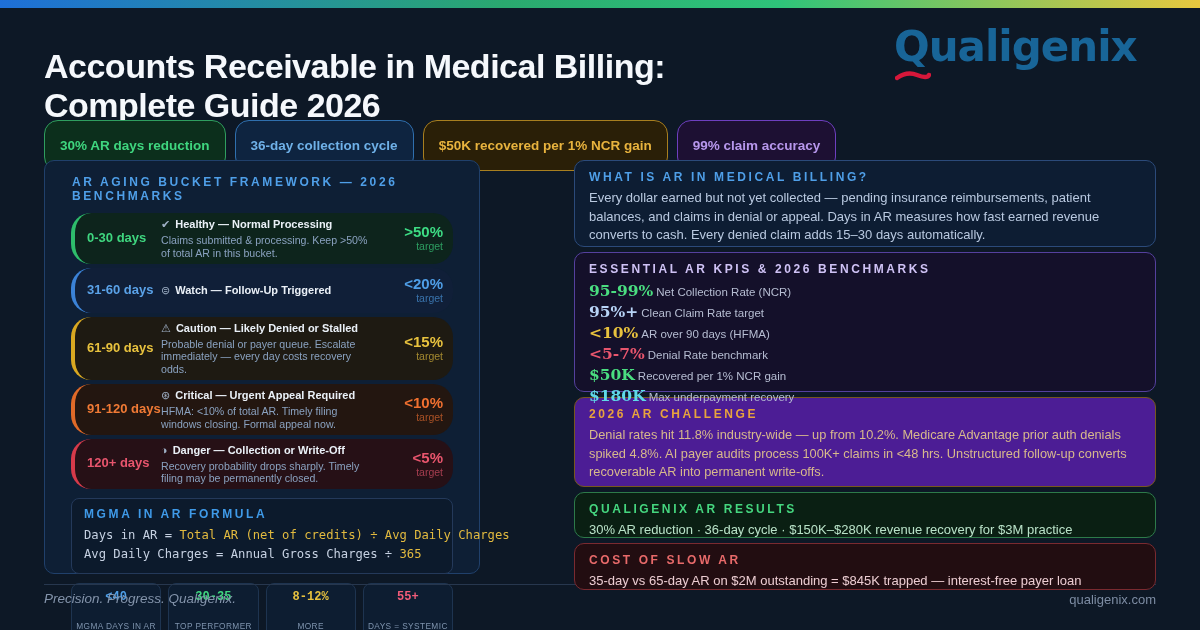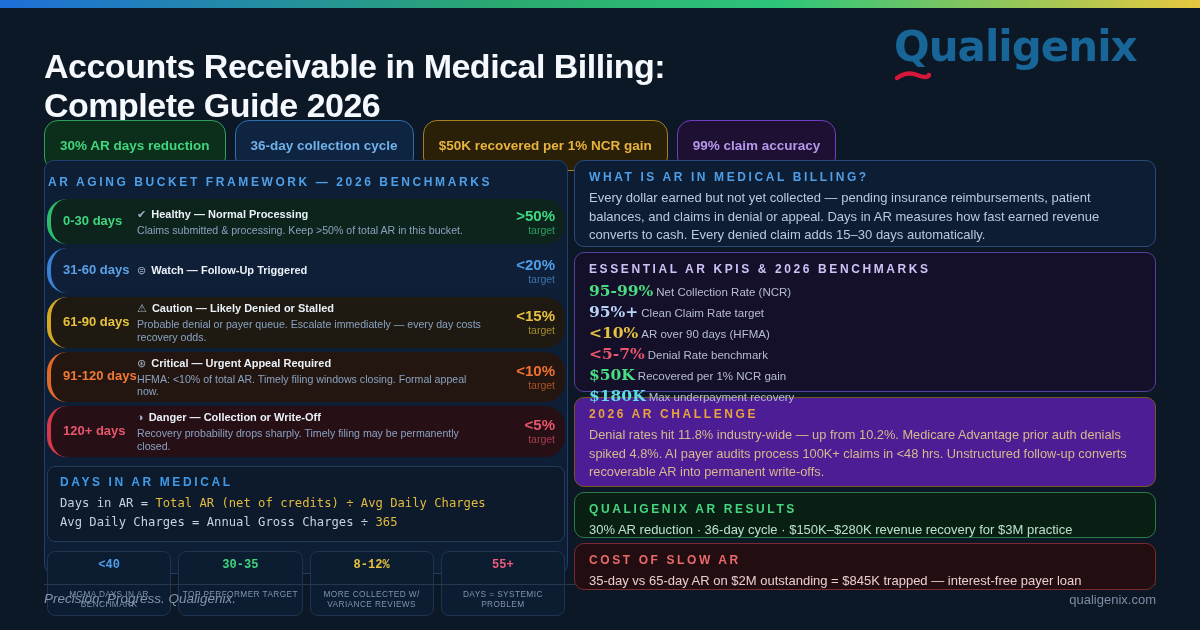--- a/index.html
+++ b/index.html
@@ -21,23 +21,23 @@
   
   .badges { position:absolute; left:44px; top:120px; display:flex; gap:9px; }
   .badge { height:25px; padding:12px 15px; border-radius:14px; display:flex; align-items:center;
     font-size:13.5px; font-weight:bold; border:1.5px solid; white-space:nowrap; }
   .b1 { color:#3fd67f; border-color:#2f9e5f; background:#0c2f1c; }
   .b2 { color:#6fb1e8; border-color:#2f6fae; background:#0e2440; }
   .b3 { color:#e8b33e; border-color:#a87f1f; background:#2a1f07; }
   .b4 { color:#b797ec; border-color:#6d3fbf; background:#1d1033; }
 
   
-  .left-panel { position:absolute; left:44px; top:160px; width:524px; height:414px;
+  .left-panel { position:absolute; left:44px; top:160px; width:436px; height:414px;
     background:#0e1f35; border:1px solid #20406b; border-radius:10px;
-    padding:13px 2px; box-sizing:border-box; }
+    padding:13px 26px; box-sizing:border-box; }
   .panel-heading { font-size:12px; font-weight:bold; letter-spacing:2.6px; color:#4f9fe8; margin:1px 0 10px 1px; }
 
   .aging-row { display:flex; align-items:center; border-radius:20px; margin-bottom:4px;
     border-left:4px solid; min-height:45px; }
   .r1 { border-color:#2ebd6b; background:#0d241c; }
   .r2 { border-color:#3b82d6; background:#101f38; }
   .r3 { border-color:#d9a821; background:#1e1a12; }
   .r4 { border-color:#e06a28; background:#231610; }
   .r5 { border-color:#d63a4a; background:#261016; }
   .row-days { width:86px; padding-left:12px; box-sizing:border-box; flex-shrink:0; font-weight:bold; font-size:13px; line-height:1.15; }
@@ -179,21 +179,21 @@
       <div class="row-title"><span class="row-icon">◑</span><span>Danger — Collection or Write-Off</span></div>
       <div class="row-desc">Recovery probability drops sharply. Timely filing may be permanently closed.</div>
     </div>
     <div class="row-target">
       <div class="target-value">&lt;5%</div>
       <div class="target-label">target</div>
     </div>
   </div>
 
   <div class="formula-box">
-    <div class="formula-heading">DAYS IN AR MEDICAL</div>
+    <div class="formula-heading">MGMA IN AR FORMULA</div>
     <div class="formula-line"><span>Days in AR = </span><span class="hl">Total AR (net of credits) ÷ Avg Daily Charges</span></div>
     <div class="formula-line"><span>Avg Daily Charges = Annual Gross Charges ÷ </span><span class="hl">365</span></div>
   </div>
 
   <div class="stats">
     <div class="stat s1">
       <div class="stat-value">&lt;40</div>
       <div class="stat-label">MGMA DAYS IN AR BENCHMARK</div>
     </div>
     <div class="stat s2">

